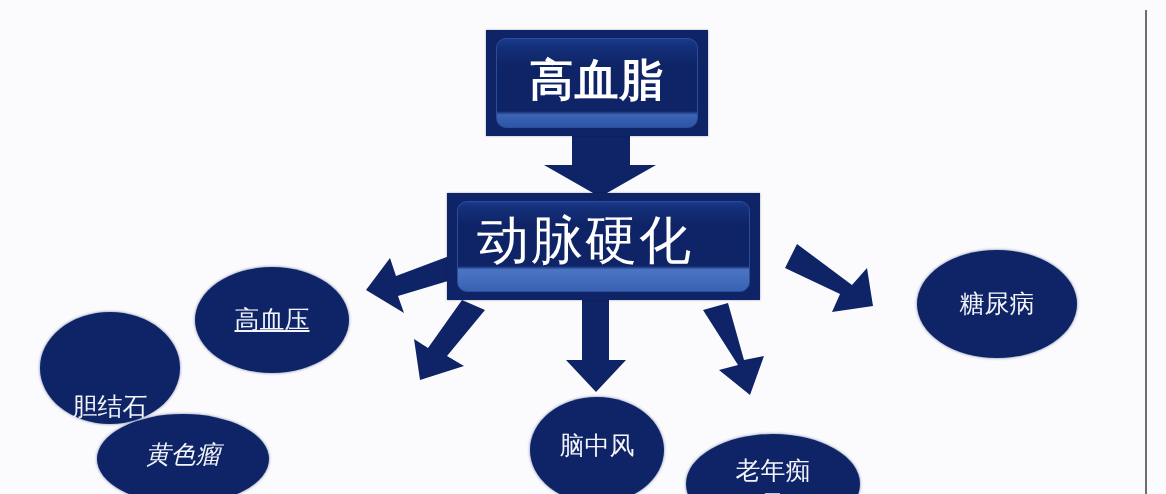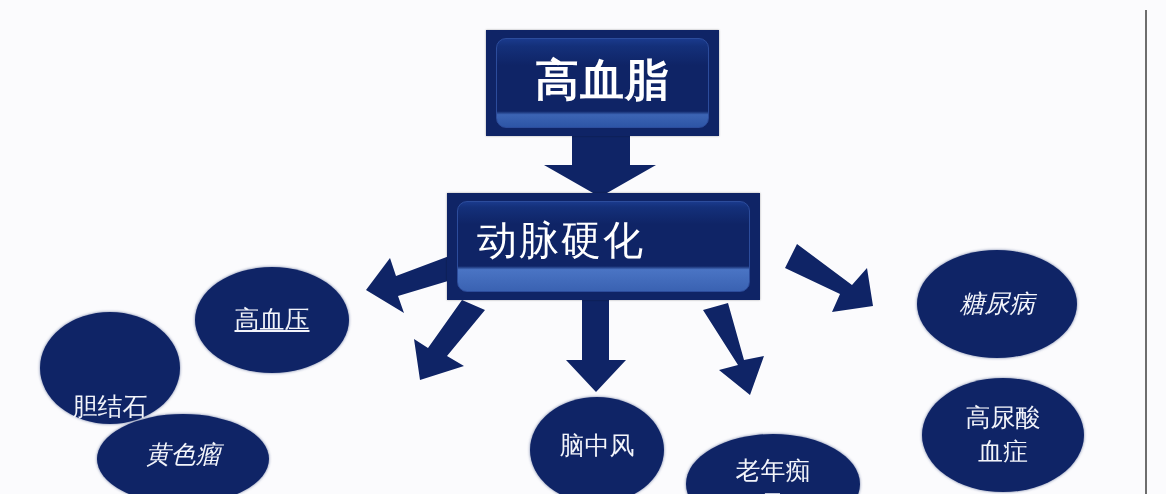--- a/index.html
+++ b/index.html
@@ -21,24 +21,24 @@
     position: absolute; left: 10px; right: 10px; top: 8px; bottom: 8px;
     border-radius: 10px;
     background: linear-gradient(#1a3a8c 0%, #14307a 8%, #0f2466 30%, #0f2466 82%, #3c64b4 86%, #2d55a6 100%);
     border: 1px solid #2c4c9c;
   }
   .box .label {
     position: absolute; left: 0; right: 0; top: 0; bottom: 0;
     display: flex; align-items: center; justify-content: center;
     color: #ffffff;
   }
-  #box-top { left: 486px; top: 30px; width: 222px; height: 106px; padding-left: 11px; }
+  #box-top { left: 486px; top: 30px; width: 222px; height: 106px; }
   #box-top .label { font-size: 44px; font-weight: bold; letter-spacing: 1px; padding-bottom: 6px; }
   #box-mid { left: 447px; top: 193px; width: 313px; height: 107px; }
-  #box-mid .label { font-size: 40px; justify-content: flex-start; padding-left: 30px; padding-bottom: 12px; letter-spacing: 2px; }
+  #box-mid .label { font-size: 52px; justify-content: flex-start; padding-left: 30px; padding-bottom: 12px; letter-spacing: 2px; }
   #box-mid .panel {
     background: linear-gradient(#1a3a8c 0%, #14307a 6%, #0f2466 25%, #0f2466 72%, #4a74c4 76%, #3a62b2 100%);
   }
   .ellipse {
     position: absolute; border-radius: 50%;
     background: #0f2466;
     box-shadow: 0 0 3px rgba(15,36,102,0.6);
     display: flex; align-items: center; justify-content: center; text-align: center;
     color: #f2f4fa; font-size: 25px; line-height: 34px;
   }
@@ -86,21 +86,17 @@
   <div class="ellipse" style="left:97px; top:414px; width:172px; height:90px;">
     <span class="t" style="padding-bottom:8px;font-style:italic;">黄色瘤</span>
   </div>
   <div class="ellipse" style="left:530px; top:397px; width:134px; height:106px;">
     <span class="t" style="padding-bottom:8px;">脑中风</span>
   </div>
   <div class="ellipse" style="left:686px; top:434px; width:174px; height:100px; align-items:flex-start;">
     <span class="t" style="padding-top:20px;">老年痴
 呆</span>
   </div>
-  <div class="ellipse" style="left:917px; top:250px; width:160px; height:108px;font-style:italic;">
+  <div class="ellipse" style="left:917px; top:250px; width:160px; height:108px;">
     <span class="t">糖尿病</span>
-  </div>
-  <div class="ellipse" style="left:922px; top:378px; width:162px; height:114px;">
-    <span class="t">高尿酸
-血症</span>
   </div>
 
 </div>
 
 </body></html>

